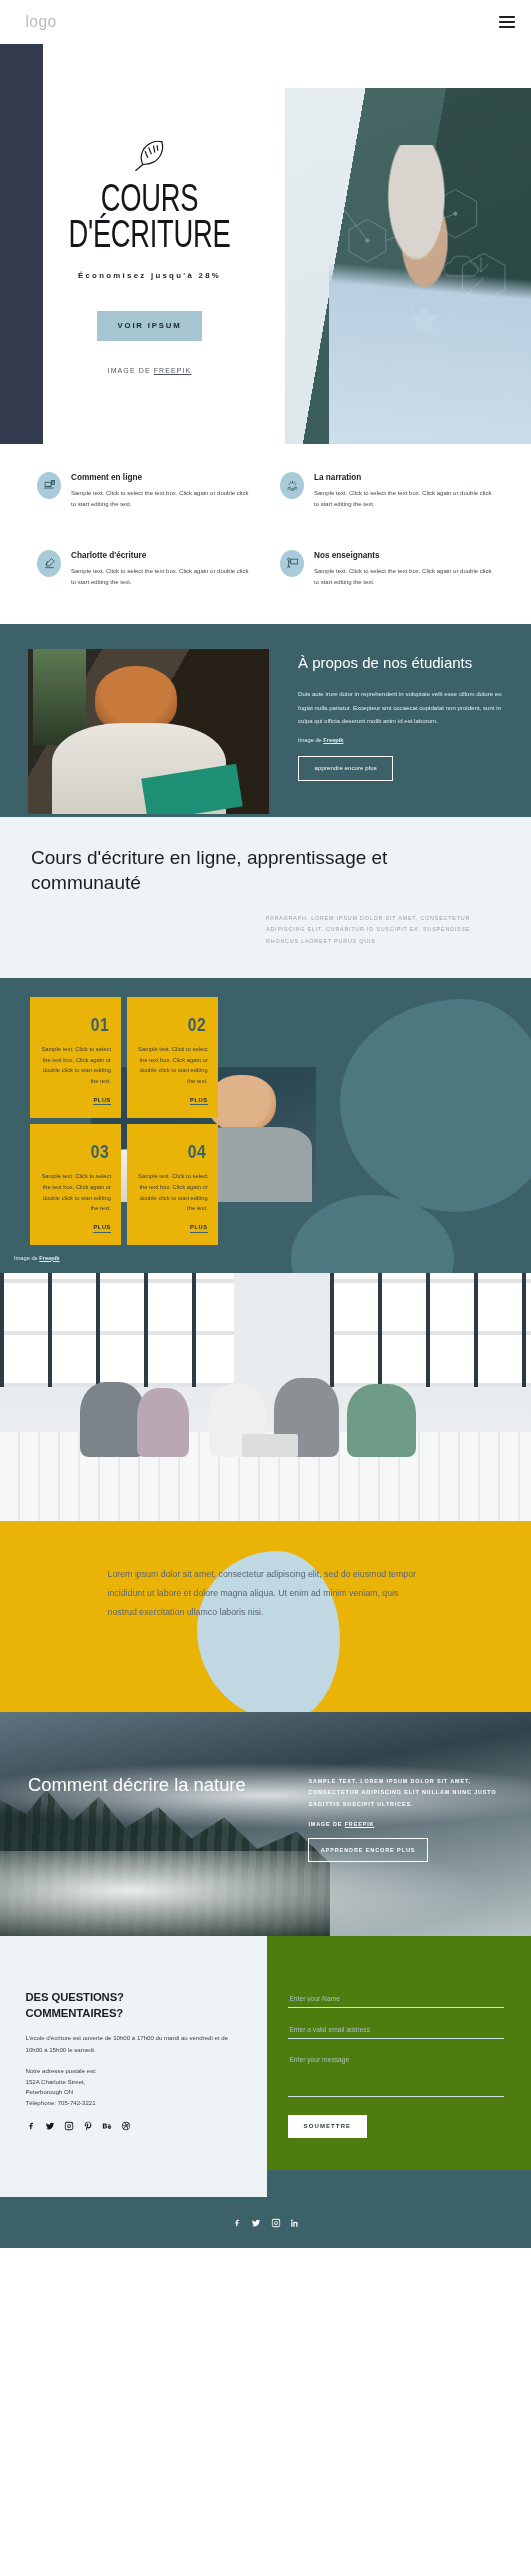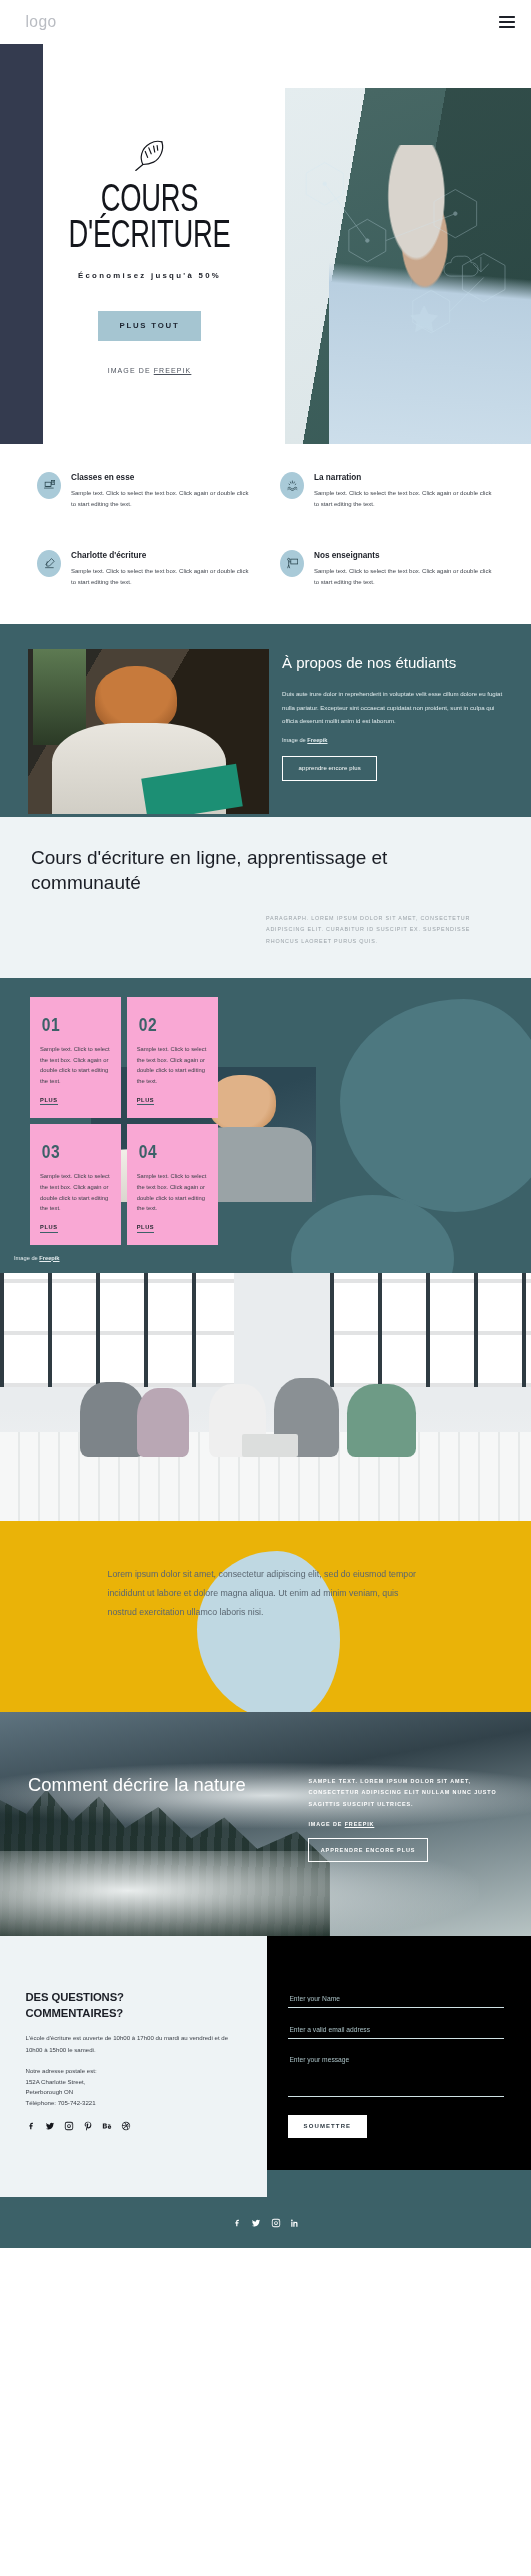--- a/index.html
+++ b/index.html
@@ -124,21 +124,21 @@
   .feat-title { font-size: 8.2px; font-weight: 700; color: #1b1e26; margin-top: 0.7px; }
   .feat-text { font-size: 6px; line-height: 1.85; color: #42474f; margin-top: 6.4px; }
 
   
   .about {
     position: relative;
     background: #3c6168;
     padding: 25.5px 0 0 0;
     min-height: 193px;
   }
-  .about-inner { display: flex; padding: 0 28px; gap: 13px; }
+  .about-inner { display: flex; padding: 0 28px; gap: 29px; }
   .about-photo {
     flex: 0 0 241px; height: 165px;
     background:
       linear-gradient(120deg, #2b2a25 0 22%, #4a4136 22% 48%, #262017 48% 100%);
     position: relative; overflow: hidden;
   }
   .about-photo .win {
     position:absolute; left:2%; top:0; width:22%; height:58%;
     background: linear-gradient(180deg,#5d7a52,#2b3a26);
   }
@@ -226,23 +226,23 @@
     position:absolute; left:4%; top:60%; width:46%; height:42%;
     background: linear-gradient(180deg,#f2efe8,#d8d4cc);
     transform: skewY(-3deg);
   }
   .cards-grid {
     position: relative; z-index: 3;
     display: grid; grid-template-columns: 91px 91px;
     gap: 5.7px; margin-left: 30px;
   }
   .ncard {
-    background: #f9a8d4;
+    background: #eab308;
     padding: 17px 10px 12.8px 10px;
-    text-align: left;
+    text-align: right;
   }
   .ncard-num {
     font-size: 18.4px; color: #3c6168; font-weight: 600; letter-spacing: 0.7px;
     transform: scaleX(.85); display:inline-block;
   }
   .ncard-text { margin-top: 8.5px; font-size: 5.8px; line-height: 1.85; color: #3a3f47; }
   .ncard-link {
     margin-top: 10px; display: inline-block;
     font-size: 5.7px; font-weight: 700; letter-spacing: 0.6px;
     color: #252a31; border-bottom: 1.4px solid #3c6168; padding-bottom: 1.4px;
@@ -335,21 +335,21 @@
   .contact { display: flex; background: #eef3f5; min-height: 234px; }
   .contact-left { flex: 0 0 267px; padding: 54px 28px 18.4px 25.5px; }
   .contact-h {
     font-size: 11.3px; font-weight: 700; color: #1b1e26; line-height: 1.35; letter-spacing: -0.1px;
   }
   .contact-p { margin-top: 11.3px; font-size: 6.1px; line-height: 1.95; color: #3a3f47; }
   .contact-p2 { margin-top: 10px; font-size: 6.1px; line-height: 1.75; color: #3a3f47; }
   .socials { margin-top: 12.8px; display: flex; gap: 9.2px; align-items: center; }
   .socials svg { width: 10px; height: 10px; fill: #14161c; cursor: pointer; }
   .contact-right {
-    flex: 1; background: #000000; padding: 55px 28px 28px 21px;
+    flex: 1; background: #4d7c0f; padding: 55px 28px 28px 21px;
   }
   .field { margin-bottom: 14px; }
   .field input, .field textarea {
     width: 100%;
     background: transparent;
     border: none;
     border-bottom: 0.7px solid #cfe1e4;
     color: #fff;
     font-family: "Liberation Sans", sans-serif;
     font-size: 6.7px;
@@ -423,41 +423,41 @@
           <path d="M52 10 C40 6 22 14 18 30 C16 38 18 44 20 48"></path>
           <path d="M52 10 C56 22 50 38 38 44 C30 48 24 48 20 48"></path>
           <path d="M20 48 L8 58"></path>
           <path d="M30 20 L34 30 M38 17 L40 27 M24 26 L28 36 M44 16 L45 24"></path>
         </g>
       </svg>
       <div class="hero-title">
         <div>COURS</div>
         <div>D'ÉCRITURE</div>
       </div>
-      <div class="hero-sub">Économisez jusqu'à 50%</div>
-      <button class="hero-btn">PLUS TOUT</button>
+      <div class="hero-sub">Économisez jusqu'à 28%</div>
+      <button class="hero-btn">VOIR IPSUM</button>
       <div class="hero-credit">
         <span>IMAGE DE </span><u>FREEPIK</u>
       </div>
     </div>
   </div>
 
   <div class="features">
 
     <div class="feat">
       <div class="feat-icon">
         <svg viewBox="0 0 24 24" fill="none" stroke="#25414a" stroke-width="1.4">
           <rect x="4" y="6" width="11" height="8"></rect>
           <path d="M2 17h18 M5 14h10"></path>
           <rect x="16" y="3" width="6" height="7"></rect>
           <path d="M17.5 5h3 M17.5 7h3"></path>
         </svg>
       </div>
       <div>
-        <div class="feat-title">Classes en esse</div>
+        <div class="feat-title">Comment en ligne</div>
         <div class="feat-text">Sample text. Click to select the text box. Click again or double click to start editing the text.</div>
       </div>
     </div>
 
     <div class="feat">
       <div class="feat-icon">
         <svg viewBox="0 0 24 24" fill="none" stroke="#25414a" stroke-width="1.4">
           <path d="M12 3v5 M8 5l1.5 3.5 M16 5l-1.5 3.5 M5 9l2.5 2 M19 9l-2.5 2"></path>
           <path d="M3 17c2-2 4-2 6 0s4 2 6 0 4-2 6 0"></path>
           <path d="M3 20c2-2 4-2 6 0s4 2 6 0 4-2 6 0"></path>

